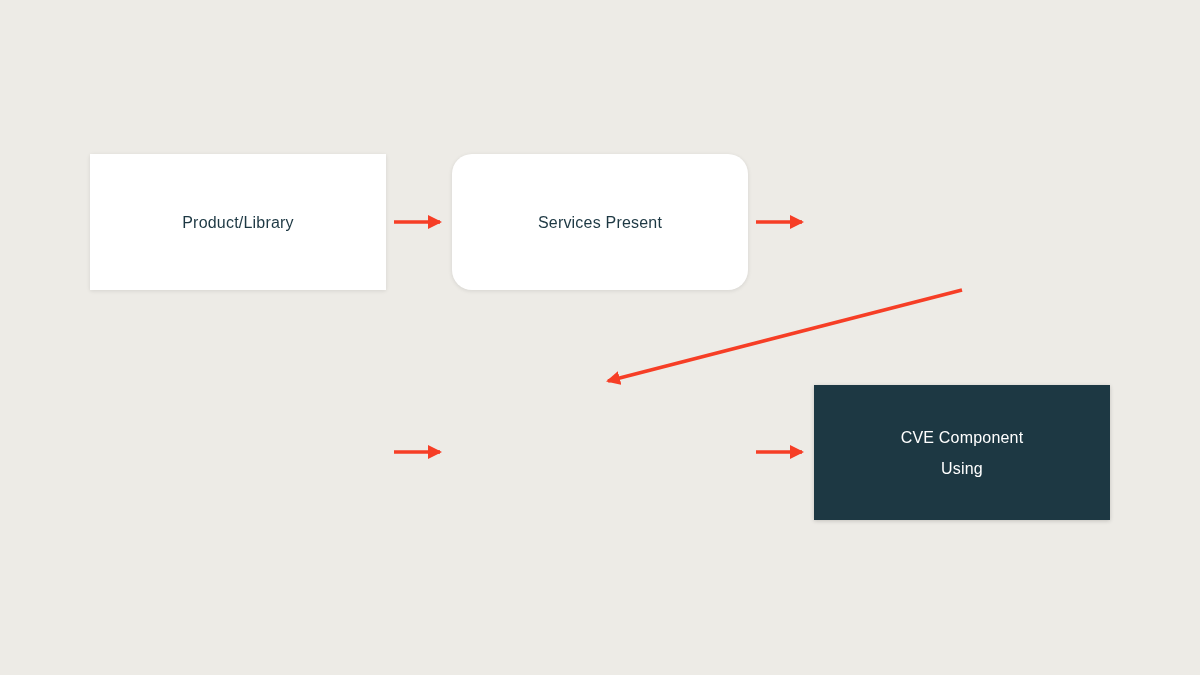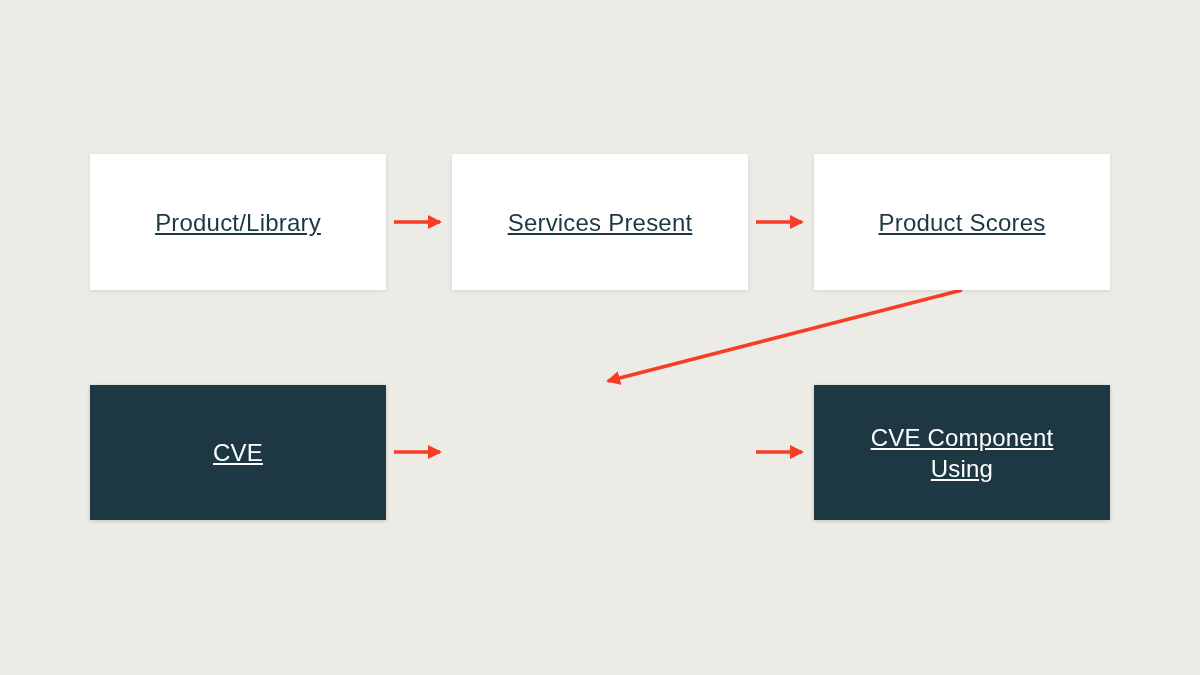--- a/index.html
+++ b/index.html
@@ -39,41 +39,40 @@
   .box{
     position:absolute;
     width:296px;
     height:136px;
     display:flex;
     align-items:center;
     justify-content:center;
     text-align:center;
   }
   .box .label{
-    font-size:24px;
+    font-size:16px;
     font-weight:500;
     letter-spacing:0.2px;
     line-height:31px;
     white-space:pre-line;
-    text-decoration:underline;
   }
   .box.light{
     background:var(--box-light-bg);
     color:var(--text-dark);
     box-shadow:0 1px 4px rgba(0,0,0,0.10);
   }
   .box.dark{
     background:var(--box-dark-bg);
     color:var(--text-light);
     box-shadow:0 1px 4px rgba(0,0,0,0.18);
   }
   .r1{top:154px;}
   .r2{top:385px;height:135px;}
   .c1{left:90px;}
-  .c2{left:452px;}
+  .c2{left:452px;border-radius:20px;}
   .c3{left:814px;}
 </style>
 </head>
 <body>
 
 <div class="canvas">
 
   <svg class="arrows" viewBox="0 0 1200 675" xmlns="http://www.w3.org/2000/svg">
     <defs>
       <marker id="arrowhead" markerWidth="15" markerHeight="14" refX="12" refY="7" orient="auto" markerUnits="userSpaceOnUse">
@@ -86,25 +85,19 @@
     <line class="arrow-line" x1="394" y1="452" x2="440" y2="452" marker-end="url(#arrowhead)"></line>
     <line class="arrow-line" x1="756" y1="452" x2="802" y2="452" marker-end="url(#arrowhead)"></line>
   </svg>
 
   <div class="box light r1 c1">
     <span class="label">Product/Library</span>
   </div>
   <div class="box light r1 c2">
     <span class="label">Services Present</span>
   </div>
-  <div class="box light r1 c3">
-    <span class="label">Product Scores</span>
-  </div>
 
-  <div class="box dark r2 c1">
-    <span class="label">CVE</span>
-  </div>
   <div class="box dark r2 c3">
     <span class="label">CVE Component
 Using</span>
   </div>
 
 </div>
 
 </body></html>

